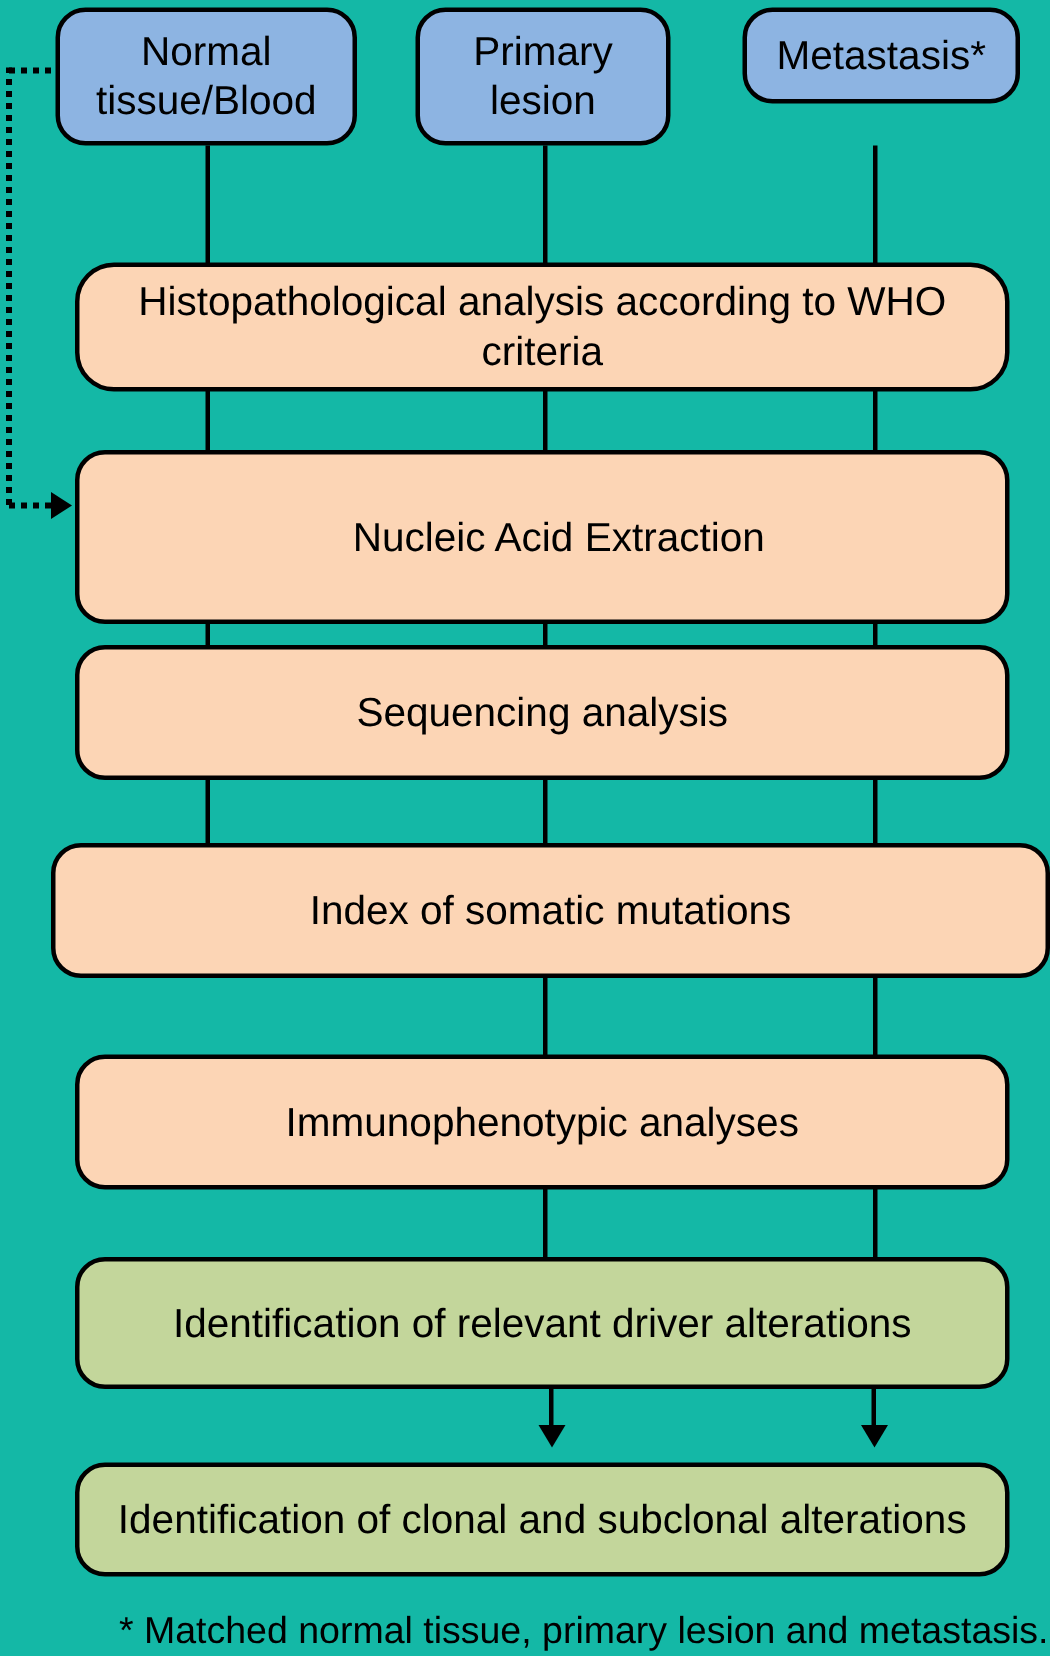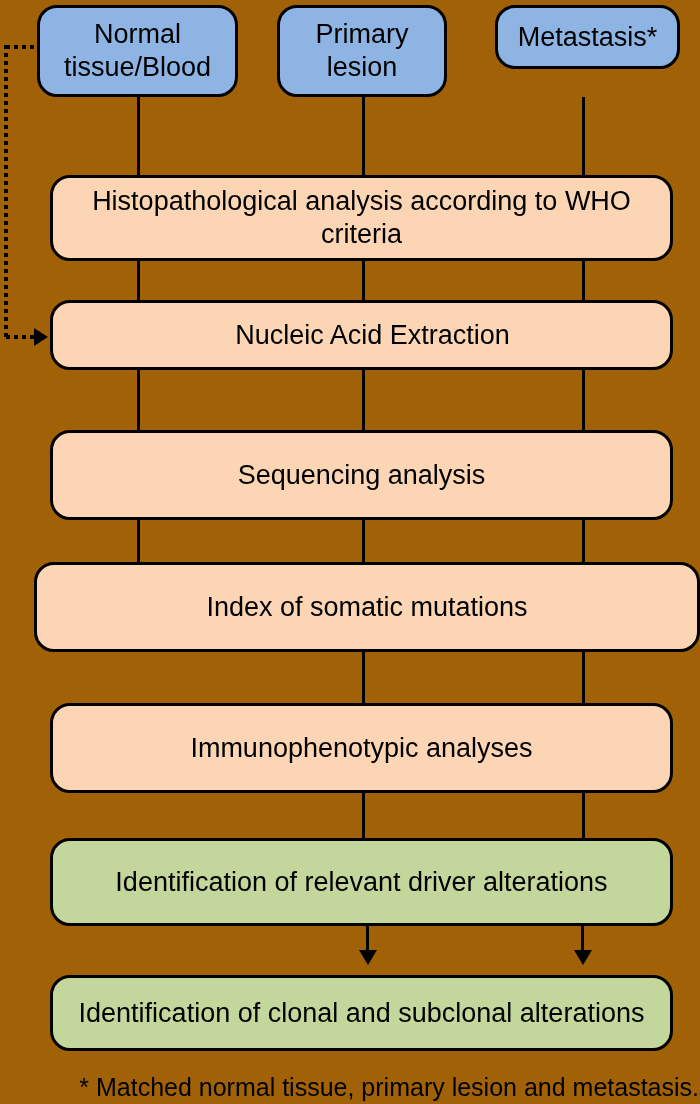--- a/index.html
+++ b/index.html
@@ -5,21 +5,21 @@
   html, body {
     margin: 0;
     padding: 0;
     background: #ffffff;
     font-family: "Liberation Sans", sans-serif;
   }
   .canvas {
     position: relative;
     width: 700px;
     height: 1104px;
-    background: #a16207;
+    background: #14b8a6;
     overflow: hidden;
   }
   .box {
     position: absolute;
     box-sizing: border-box;
     border: 3px solid #000000;
     border-radius: 20px;
     display: flex;
     align-items: center;
     justify-content: center;
@@ -84,22 +84,22 @@
     color: #000000;
     white-space: nowrap;
     z-index: 2;
   }
 
   
   #box-normal     { left: 37px;  top: 5px;   width: 201px; height: 92px; }
   #box-primary    { left: 277px; top: 5px;   width: 170px; height: 92px; align-items: center; }
   #box-metastasis { left: 495px; top: 5px;   width: 185px; height: 64px; }
 
-  #box-histo      { left: 50px; top: 175px; width: 623px; height: 86px; }
-  #box-nucleic    { left: 50px; top: 300px; width: 623px; height: 70px; padding-left: 36px; }
+  #box-histo      { left: 50px; top: 175px; width: 623px; height: 86px; border-radius: 26px; }
+  #box-nucleic    { left: 50px; top: 300px; width: 623px; height: 116px; padding-left: 36px; }
   #box-sequencing { left: 50px; top: 430px; width: 623px; height: 90px; }
   #box-index      { left: 34px; top: 562px; width: 666px; height: 90px; }
   #box-immuno     { left: 50px; top: 703px; width: 623px; height: 90px; }
   #box-driver     { left: 50px; top: 838px; width: 623px; height: 88px; }
   #box-clonal     { left: 50px; top: 975px; width: 623px; height: 76px; }
 
   #line-normal     { left: 137px; top: 97px; height: 470px; }
   #line-primary    { left: 362px; top: 97px; height: 745px; }
   #line-metastasis { left: 582px; top: 97px; height: 745px; }
 

